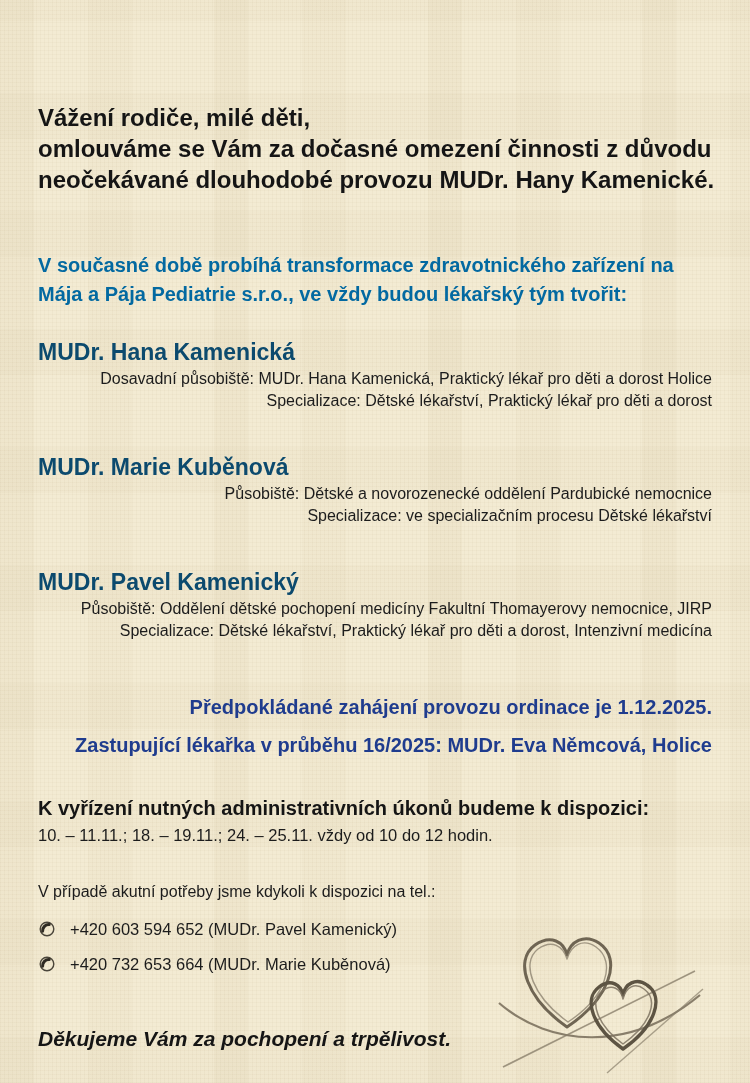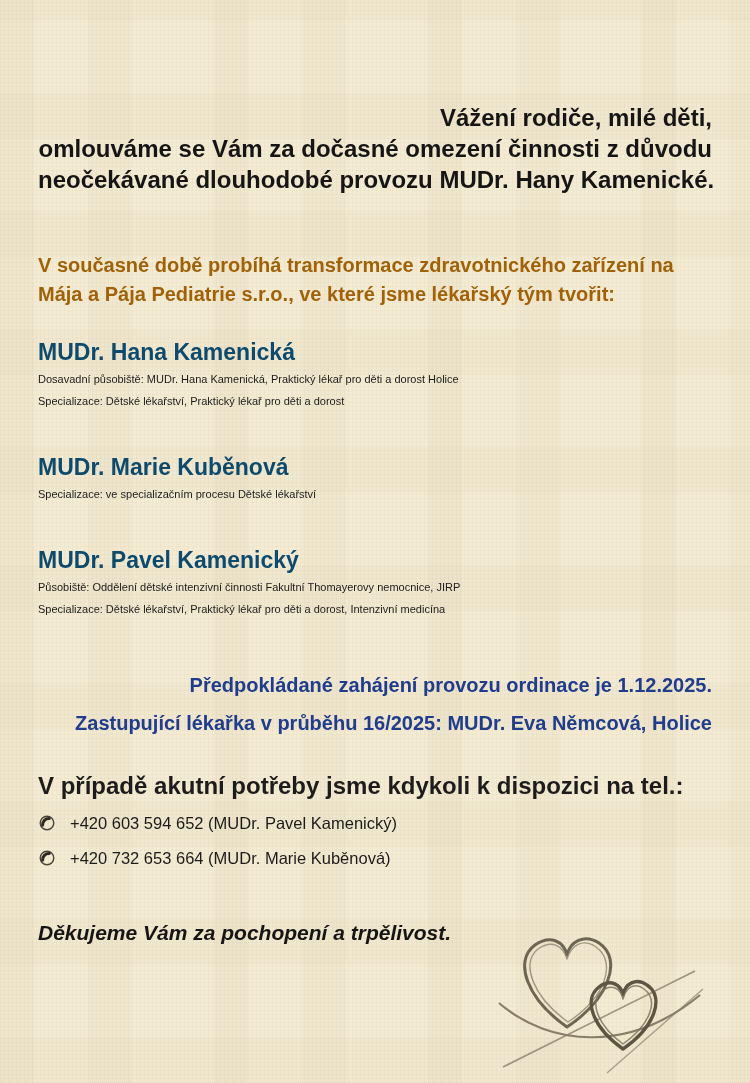--- a/index.html
+++ b/index.html
@@ -20,60 +20,61 @@
 
   .title{
     text-align:center;
     font-size:45px;font-weight:700;font-style:italic;
     color:#4f8b3e;
     letter-spacing:0px;
     margin:0 0 0 0;
   }
   .intro{
     margin-top:44px;
-    text-align:right;
+    text-align:left;
     font-size:24px;font-weight:700;
     line-height:31px;
     color:#151515;
   }
   .transform{
     margin-top:56px;
     font-size:20px;font-weight:700;
     line-height:29px;
-    color:#a16207;
+    color:#0369a1;
   }
   .doctor{margin-top:30px;}
   .doctor .name{
     font-size:23px;font-weight:700;
     color:#0c4a6e;
     line-height:26px;
     margin-bottom:3px;
   }
   .doctor .detail{
-    font-size:11px;font-weight:400;
+    font-size:16px;font-weight:400;
     line-height:22px;
     color:#1c1c1c;
+    text-align:right;
   }
   .blue-block{margin-top:52px;text-align:right;}
   .blue-line{
     font-size:20px;font-weight:700;
     color:#1f3c8e;
     line-height:27px;
   }
   .blue-line + .blue-line{margin-top:11px;}
   .admin{margin-top:36px;}
   .admin .heading{
     font-size:20px;font-weight:700;color:#151515;line-height:26px;
   }
   .admin .dates{
     font-size:16.5px;font-weight:400;line-height:24px;margin-top:2px;
   }
   .phones{margin-top:32px;}
   .phones .heading{
-    font-size:24px;font-weight:700;color:#1c1c1c;line-height:26px;
+    font-size:16px;font-weight:400;color:#1c1c1c;line-height:26px;
   }
   .phone-row{
     display:flex;align-items:center;
     margin-top:13px;
     font-size:16.5px;font-weight:400;color:#1c1c1c;
     line-height:22px;
   }
   .phone-row .icon{width:18px;height:18px;margin-right:14px;flex:0 0 auto;display:block;}
   .thanks{
     margin-top:52px;
@@ -93,46 +94,49 @@
 
 
   <div class="intro">
     <div class="nowrap">Vážení rodiče, milé děti,</div>
     <div class="nowrap">omlouváme se Vám za dočasné omezení činnosti z důvodu</div>
     <div class="nowrap">neočekávané dlouhodobé provozu MUDr. Hany Kamenické.</div>
   </div>
 
   <div class="transform">
     <div class="nowrap">V současné době probíhá transformace zdravotnického zařízení na</div>
-    <div class="nowrap">Mája a Pája Pediatrie s.r.o., ve které jsme lékařský tým tvořit:</div>
+    <div class="nowrap">Mája a Pája Pediatrie s.r.o., ve vždy budou lékařský tým tvořit:</div>
   </div>
 
   <div class="doctor">
     <div class="name nowrap">MUDr. Hana Kamenická</div>
     <div class="detail nowrap">Dosavadní působiště: MUDr. Hana Kamenická, Praktický lékař pro děti a dorost Holice</div>
     <div class="detail nowrap">Specializace: Dětské lékařství, Praktický lékař pro děti a dorost</div>
   </div>
 
   <div class="doctor" style="margin-top:42px;">
     <div class="name nowrap">MUDr. Marie Kuběnová</div>
+    <div class="detail nowrap">Působiště: Dětské a novorozenecké oddělení Pardubické nemocnice</div>
     <div class="detail nowrap">Specializace: ve specializačním procesu Dětské lékařství</div>
   </div>
 
   <div class="doctor" style="margin-top:42px;">
     <div class="name nowrap">MUDr. Pavel Kamenický</div>
-    <div class="detail nowrap">Působiště: Oddělení dětské intenzivní činnosti Fakultní Thomayerovy nemocnice, JIRP</div>
+    <div class="detail nowrap">Působiště: Oddělení dětské pochopení medicíny Fakultní Thomayerovy nemocnice, JIRP</div>
     <div class="detail nowrap">Specializace: Dětské lékařství, Praktický lékař pro děti a dorost, Intenzivní medicína</div>
   </div>
 
   <div class="blue-block">
     <div class="blue-line nowrap">Předpokládané zahájení provozu ordinace je 1.12.2025.</div>
     <div class="blue-line nowrap">Zastupující lékařka v průběhu 16/2025: MUDr. Eva Němcová, Holice</div>
   </div>
 
   <div class="admin">
+    <div class="heading nowrap">K vyřízení nutných administrativních úkonů budeme k dispozici:</div>
+    <div class="dates nowrap">10. – 11.11.; 18. – 19.11.; 24. – 25.11. vždy od 10 do 12 hodin.</div>
   </div>
 
   <div class="phones">
     <div class="heading nowrap">V případě akutní potřeby jsme kdykoli k dispozici na tel.:</div>
 
     <div class="phone-row">
       <svg class="icon" viewBox="0 0 18 18">
         <circle cx="9" cy="9" r="6.8" fill="none" stroke="#4a453a" stroke-width="1.4"></circle>
         <path d="M4.6,11.2 A6.2,6.2 0 0 1 11.2,4.6" fill="none" stroke="#2e2a22" stroke-width="3" stroke-linecap="round"></path>
       </svg>

